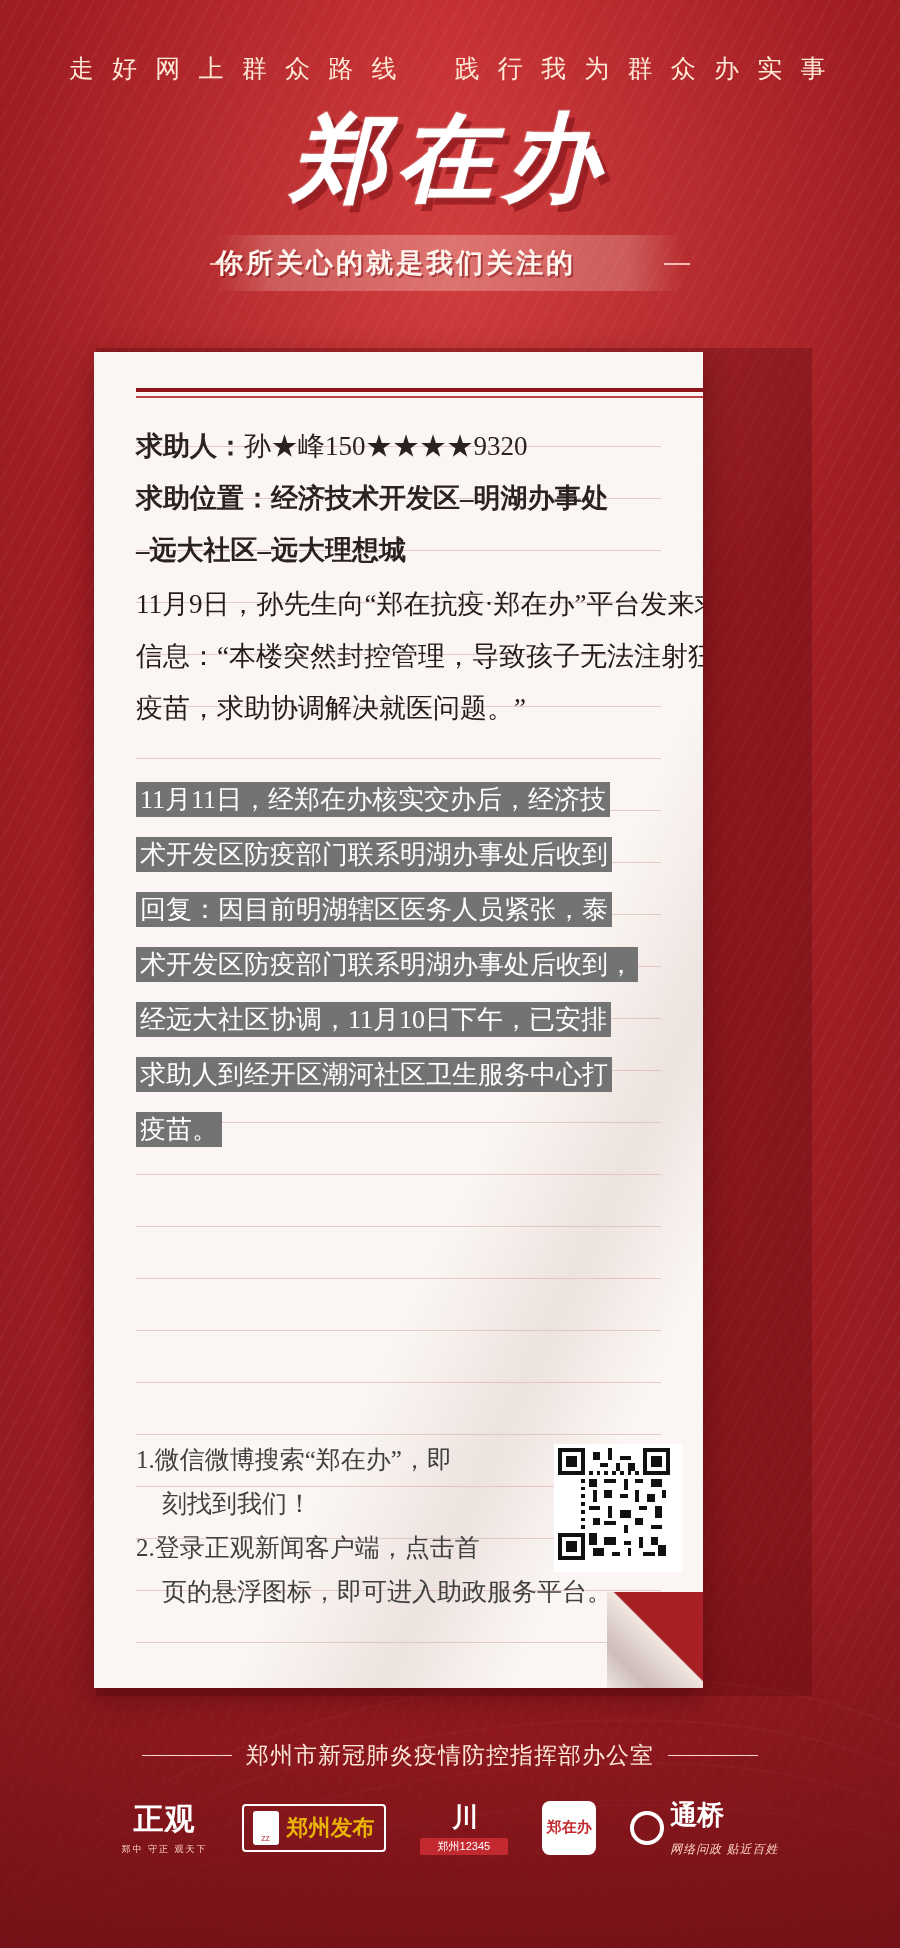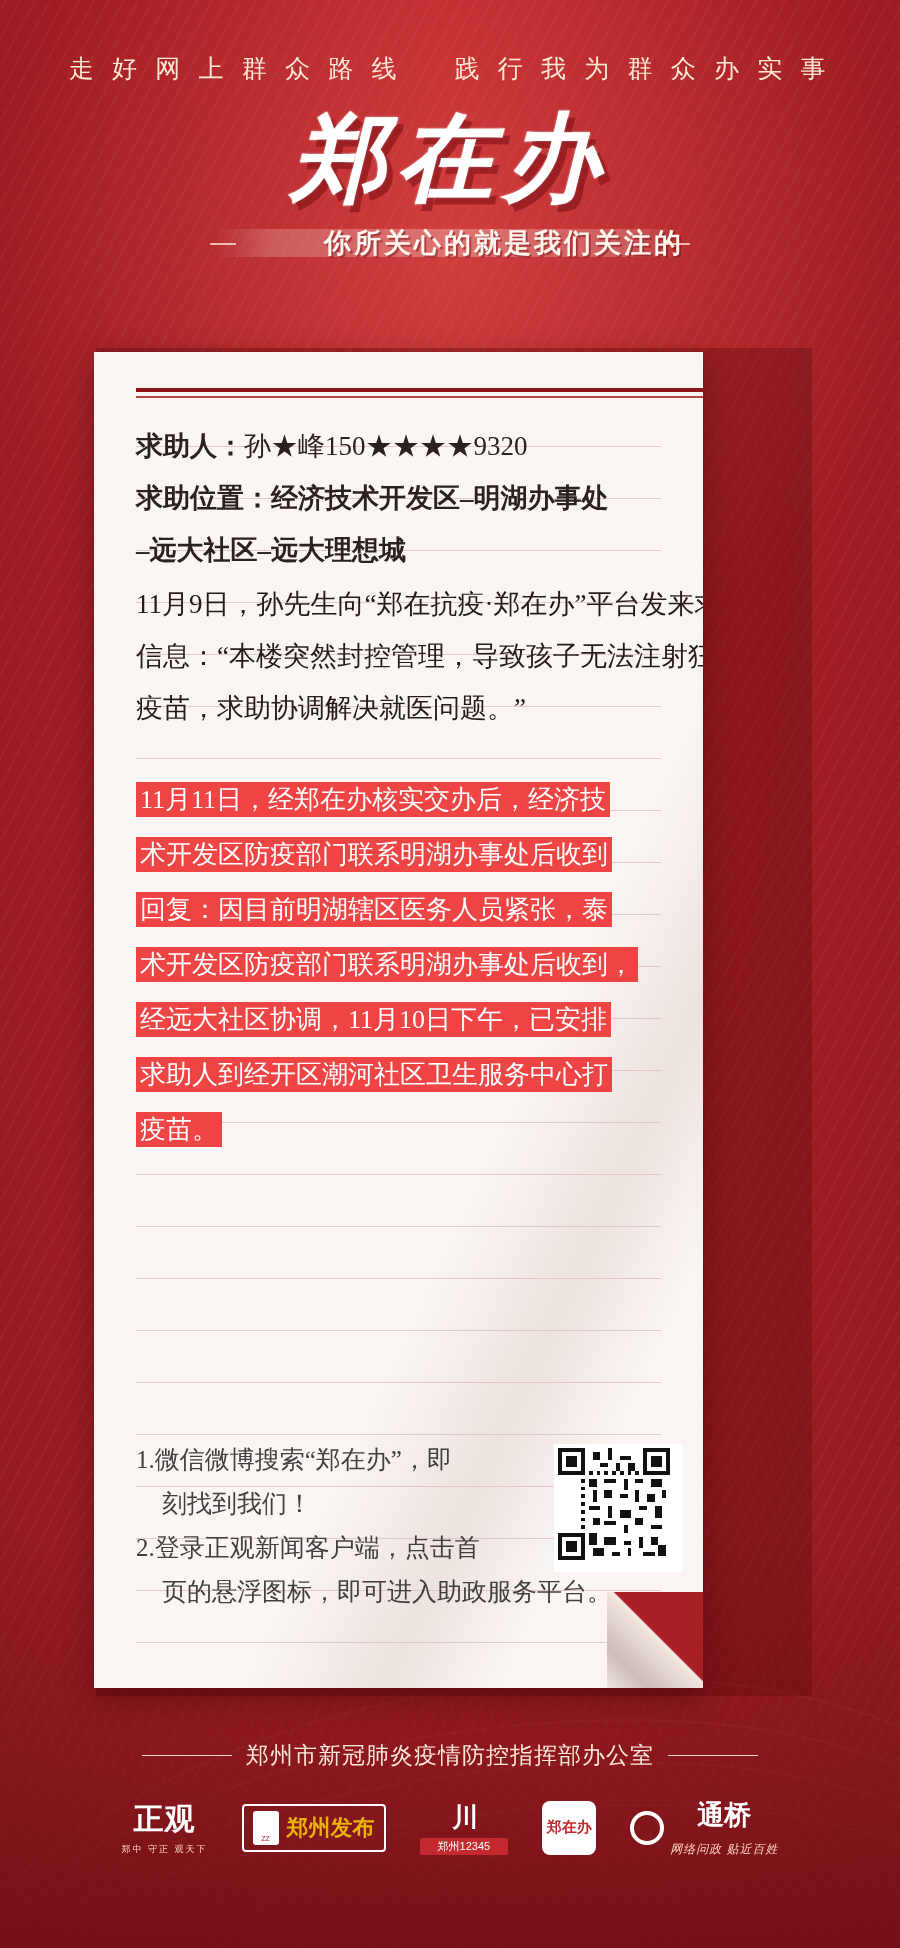--- a/index.html
+++ b/index.html
@@ -52,24 +52,24 @@
     font-size:96px;
     font-weight:bold;
     color:#ffffff;
     letter-spacing:10px;
     font-family:"Liberation Serif","DejaVu Serif",serif;
     text-shadow:6px 7px 0 rgba(120,12,18,.55), 0 0 2px #fff;
     font-style:italic;
     line-height:1.08;
   }
   .sub-banner{
-    margin:18px auto 0;
-    width:468px;height:28px;
+    margin:24px auto 0;
+    width:468px;height:56px;
     background:linear-gradient(to right,rgba(255,255,255,0) 0%, rgba(255,240,230,.22) 12%, rgba(255,240,230,.30) 50%, rgba(255,240,230,.22) 88%, rgba(255,255,255,0) 100%);
-    display:flex;align-items:center;justify-content:flex-end;
+    display:flex;align-items:center;justify-content:flex-start;
     position:relative;
   }
   .sub-banner:before,.sub-banner:after{
     content:"";position:absolute;top:50%;width:26px;height:2px;background:rgba(255,235,220,.75);
   }
   .sub-banner:before{left:-6px;}
   .sub-banner:after{right:-6px;}
   .sub-banner span{
     color:#fff6ef;font-size:27px;letter-spacing:3px;font-weight:bold;
     font-family:"Liberation Serif","DejaVu Serif",serif;
@@ -111,21 +111,21 @@
     font-size:27px;color:#2a2220;line-height:52px;font-weight:bold;
   }
   .meta .num{font-weight:normal;}
   .body-text{
     font-family:"Liberation Serif","DejaVu Serif",serif;
     font-size:27px;color:#241c1a;line-height:52px;margin-top:2px;
   }
   .reply{margin-top:40px;}
   .reply p{margin:0;line-height:52px;}
   .reply span.hl{
-    background:#ef4444;color:#ffffff;font-size:26px;
+    background:#737373;color:#ffffff;font-size:26px;
     font-family:"Liberation Serif","DejaVu Serif",serif;
     padding:3px 4px;box-decoration-break:clone;-webkit-box-decoration-break:clone;
     line-height:52px;
   }
 
   
   .howto{position:absolute;left:42px;top:1086px;width:640px;}
   .howto .line{
     color:#404040;font-size:25px;line-height:44px;
     font-family:"Liberation Serif","DejaVu Serif",serif;
@@ -177,21 +177,21 @@
     font-family:"Liberation Serif","DejaVu Serif",serif;
   }
   .logo-tq{display:flex;align-items:center;gap:6px;}
   .tq-ring{
     width:34px;height:34px;border:4px solid #ffffff;border-radius:50%;
     box-sizing:border-box;
   }
   .tq-txt{font-size:27px;color:#ffffff;font-weight:bold;
     font-family:"Liberation Serif","DejaVu Serif",serif;}
   .tq-sub{font-size:12px;color:#ffd6c4;letter-spacing:1px;margin-top:8px;font-style:italic;}
-  .tq-col{display:flex;flex-direction:column;align-items:center;}
+  .tq-col{display:flex;flex-direction:column;}
 </style>
 </head>
 <body>
 
 <div class="bg-wrap">
   <div class="bg-base"></div>
   <div class="bg-stripes"></div>
   <div class="bg-glow"></div>
   <svg class="bg-arcs" viewBox="0 0 900 520" preserveAspectRatio="none">
     <g fill="none" stroke="rgba(255,255,255,0.10)" stroke-width="2">

